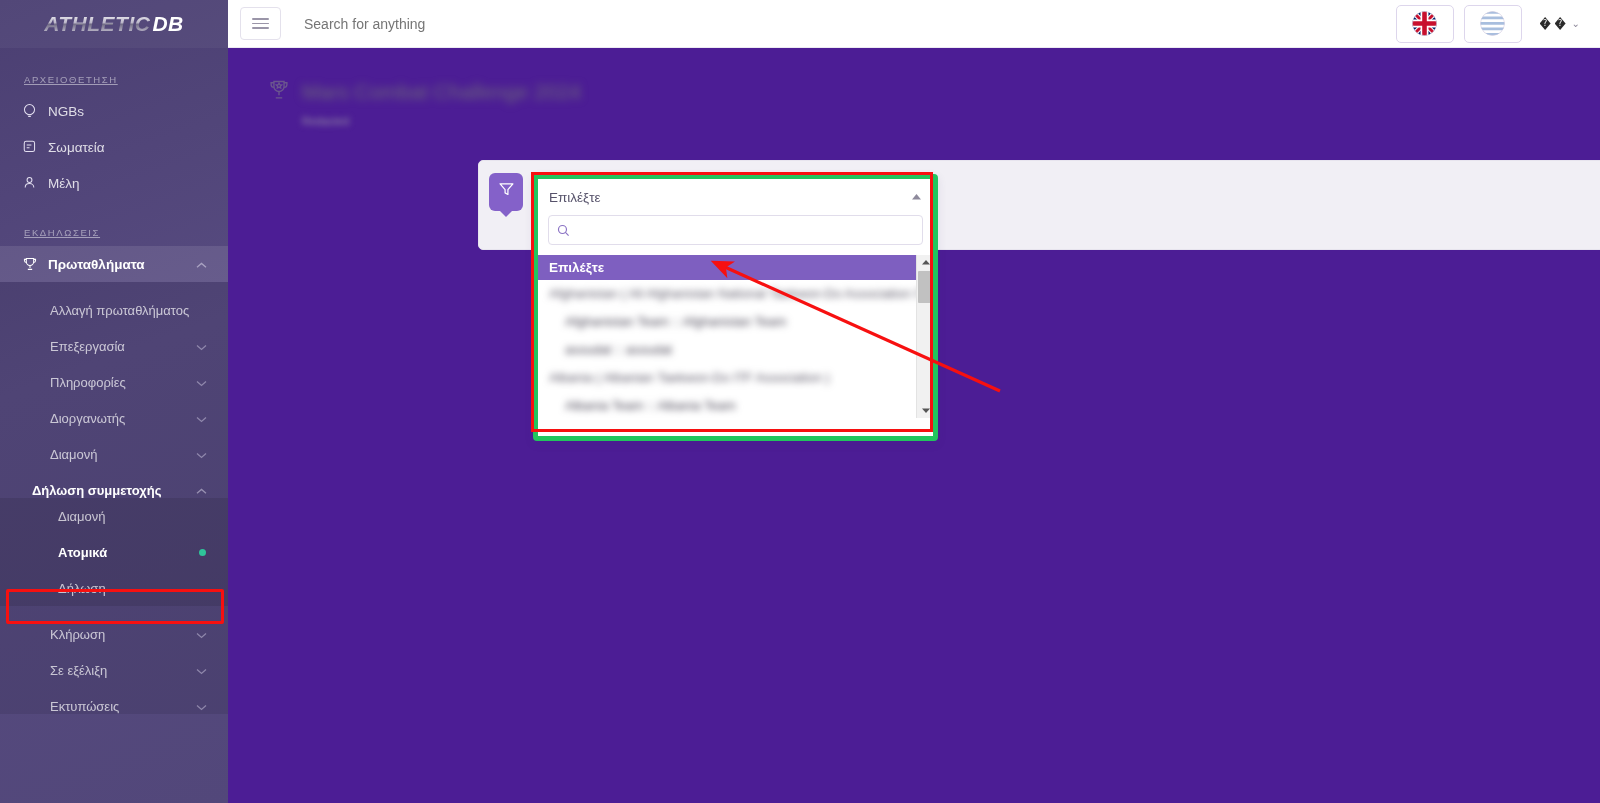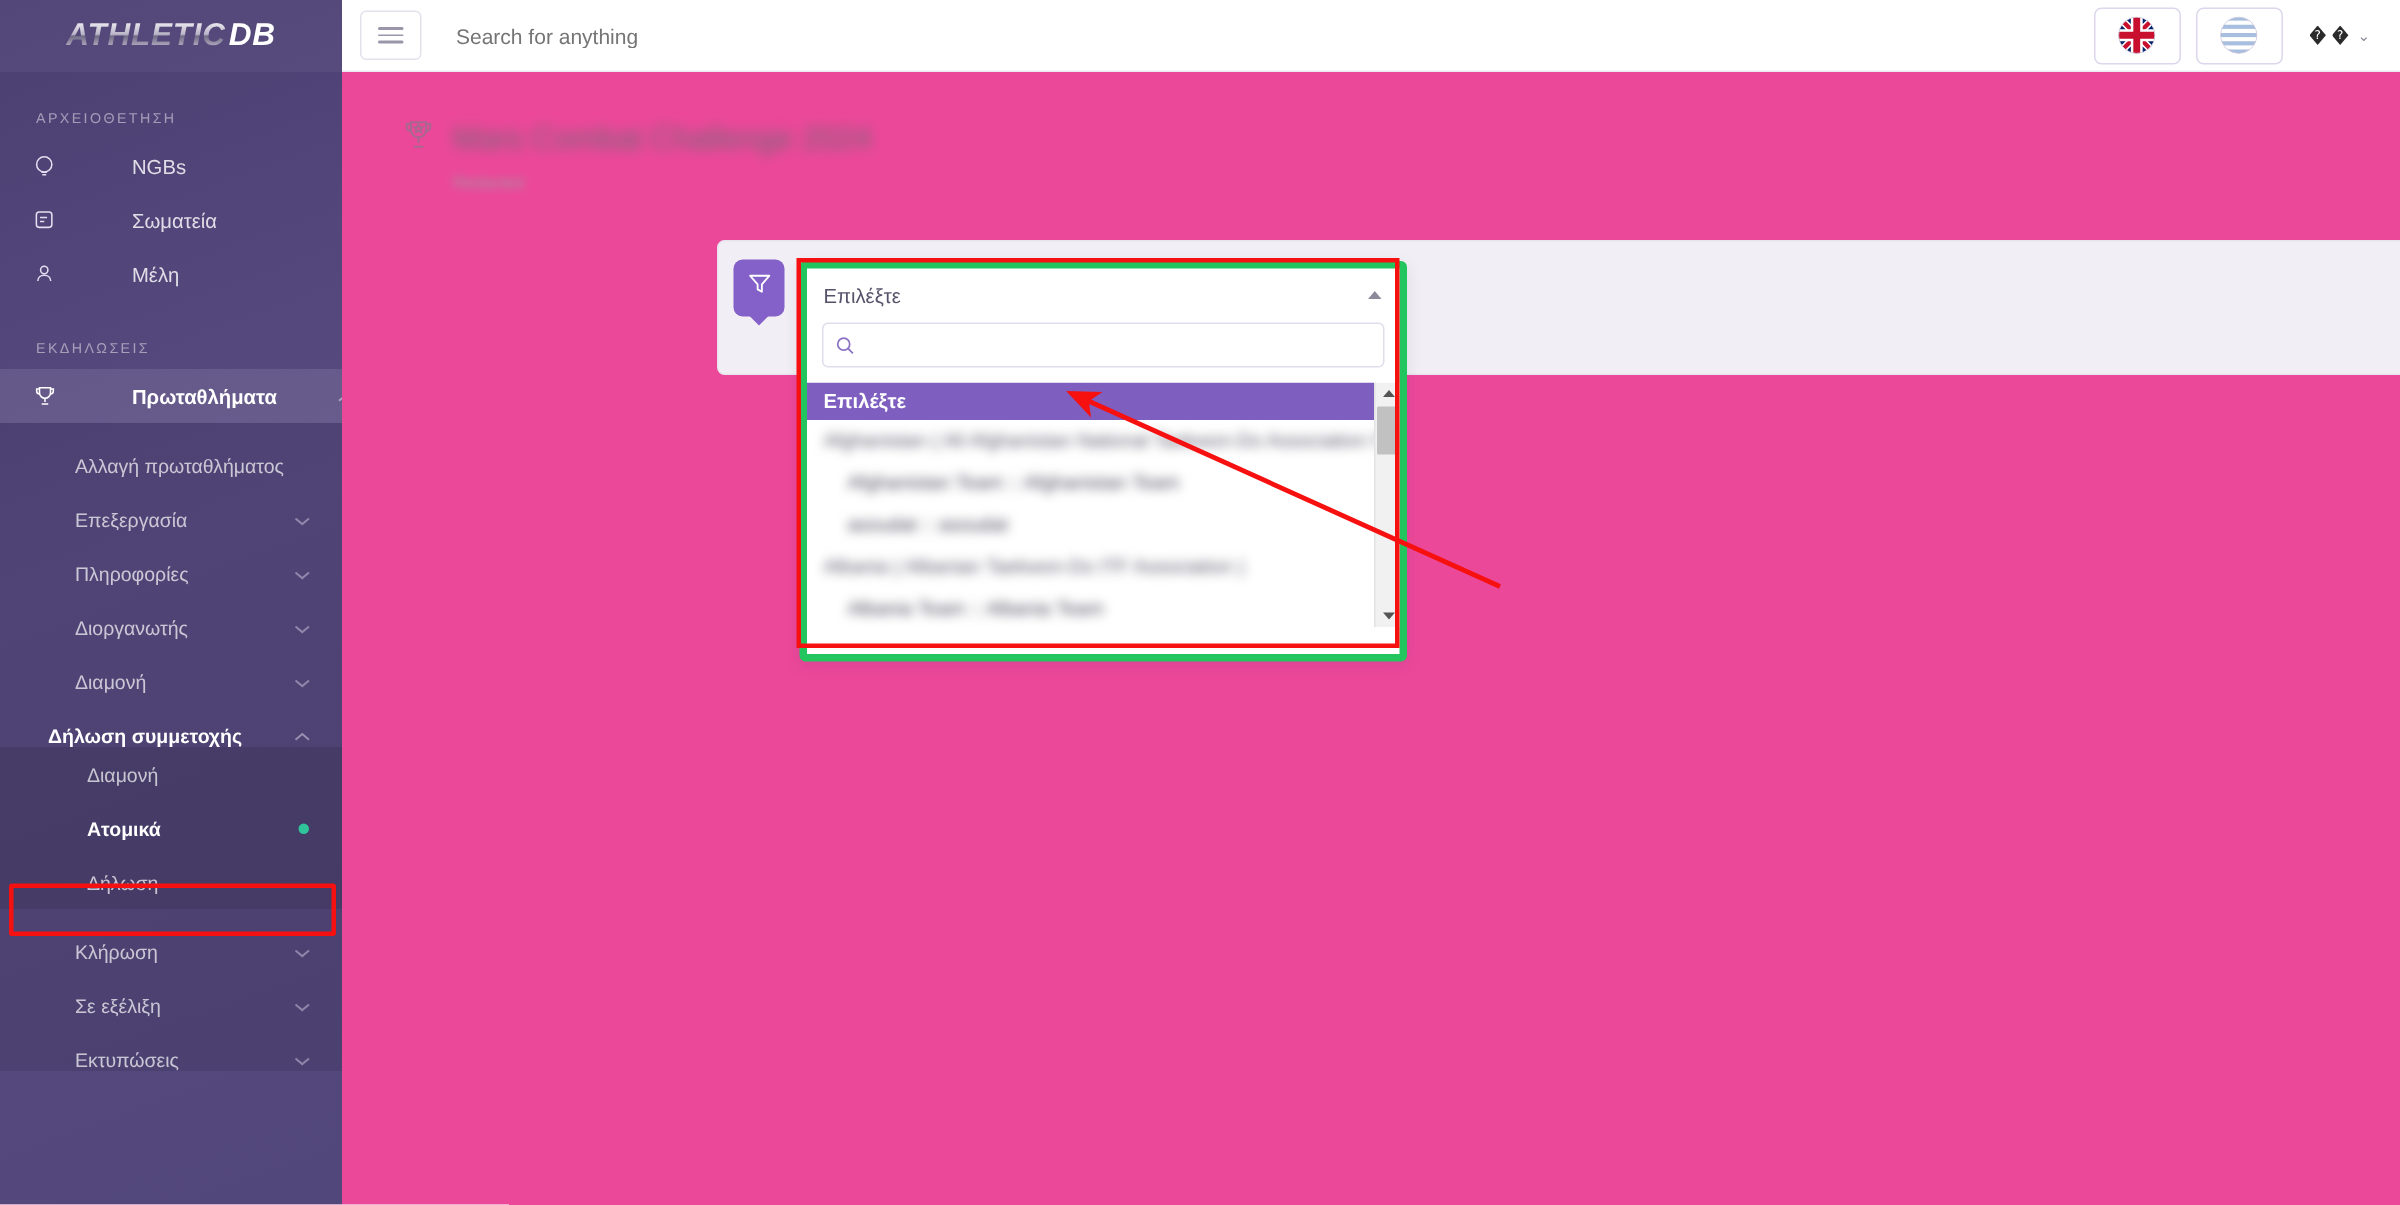--- a/index.html
+++ b/index.html
@@ -30,27 +30,27 @@
   .brand-athletic {
     background: linear-gradient(180deg, #fdfdfd 0%, #b9b4c7 48%, #6f6a84 52%, #d8d4e2 100%);
     -webkit-background-clip: text; background-clip: text;
     -webkit-text-fill-color: transparent; color: transparent;
   }
   .brand-db { color: #ffffff; margin-left: 2px; }
 
   .sect-label {
     font-size: 9.5px; letter-spacing: 1.6px;
     color: rgba(255,255,255,0.48);
-    padding: 26px 0 8px 24px; text-transform: uppercase;
+    padding: 26px 0 8px 24px; text-transform: uppercase; text-decoration: underline;
   }
   .nav-item {
     display: flex; align-items: center;
     height: 36px; padding: 0 18px 0 22px;
     font-size: 13.5px; color: rgba(255,255,255,0.82);
-    cursor: pointer; position: relative; gap: 40px;
+    cursor: pointer; position: relative;
   }
   .nav-item .ico { width: 26px; flex: 0 0 26px; display:flex; align-items:center; }
   .nav-item .lbl { flex: 1; white-space: nowrap; }
   .nav-item .chev { width: 14px; opacity: .55; }
   .nav-item.active-parent {
     background: rgba(255,255,255,0.10);
     color: #ffffff; font-weight: bold;
   }
   .submenu { background: rgba(0,0,0,0.085); }
   .sub-item {
@@ -72,21 +72,21 @@
   .dot {
     width: 7px; height: 7px; border-radius: 50%;
     background: #2fc49a; margin-left: auto; margin-right: 4px;
   }
   .hl-box {
     position: absolute; border: 3px solid #f71010; border-radius: 2px;
     pointer-events: none;
   }
 
   
-  .main { flex: 1; height: 803px; position: relative; background: #ec4899; }
+  .main { flex: 1; height: 803px; position: relative; background: #4c1d95; }
   .topbar {
     height: 48px; background: #ffffff;
     display: flex; align-items: center; padding: 0 14px 0 12px;
     border-bottom: 1px solid #eceaf2;
   }
   .burger {
     width: 41px; height: 33px; border: 1px solid #e4e1ec; border-radius: 4px;
     display: flex; flex-direction: column; align-items: center; justify-content: center;
     gap: 3px; cursor: pointer; background:#fff;
   }

